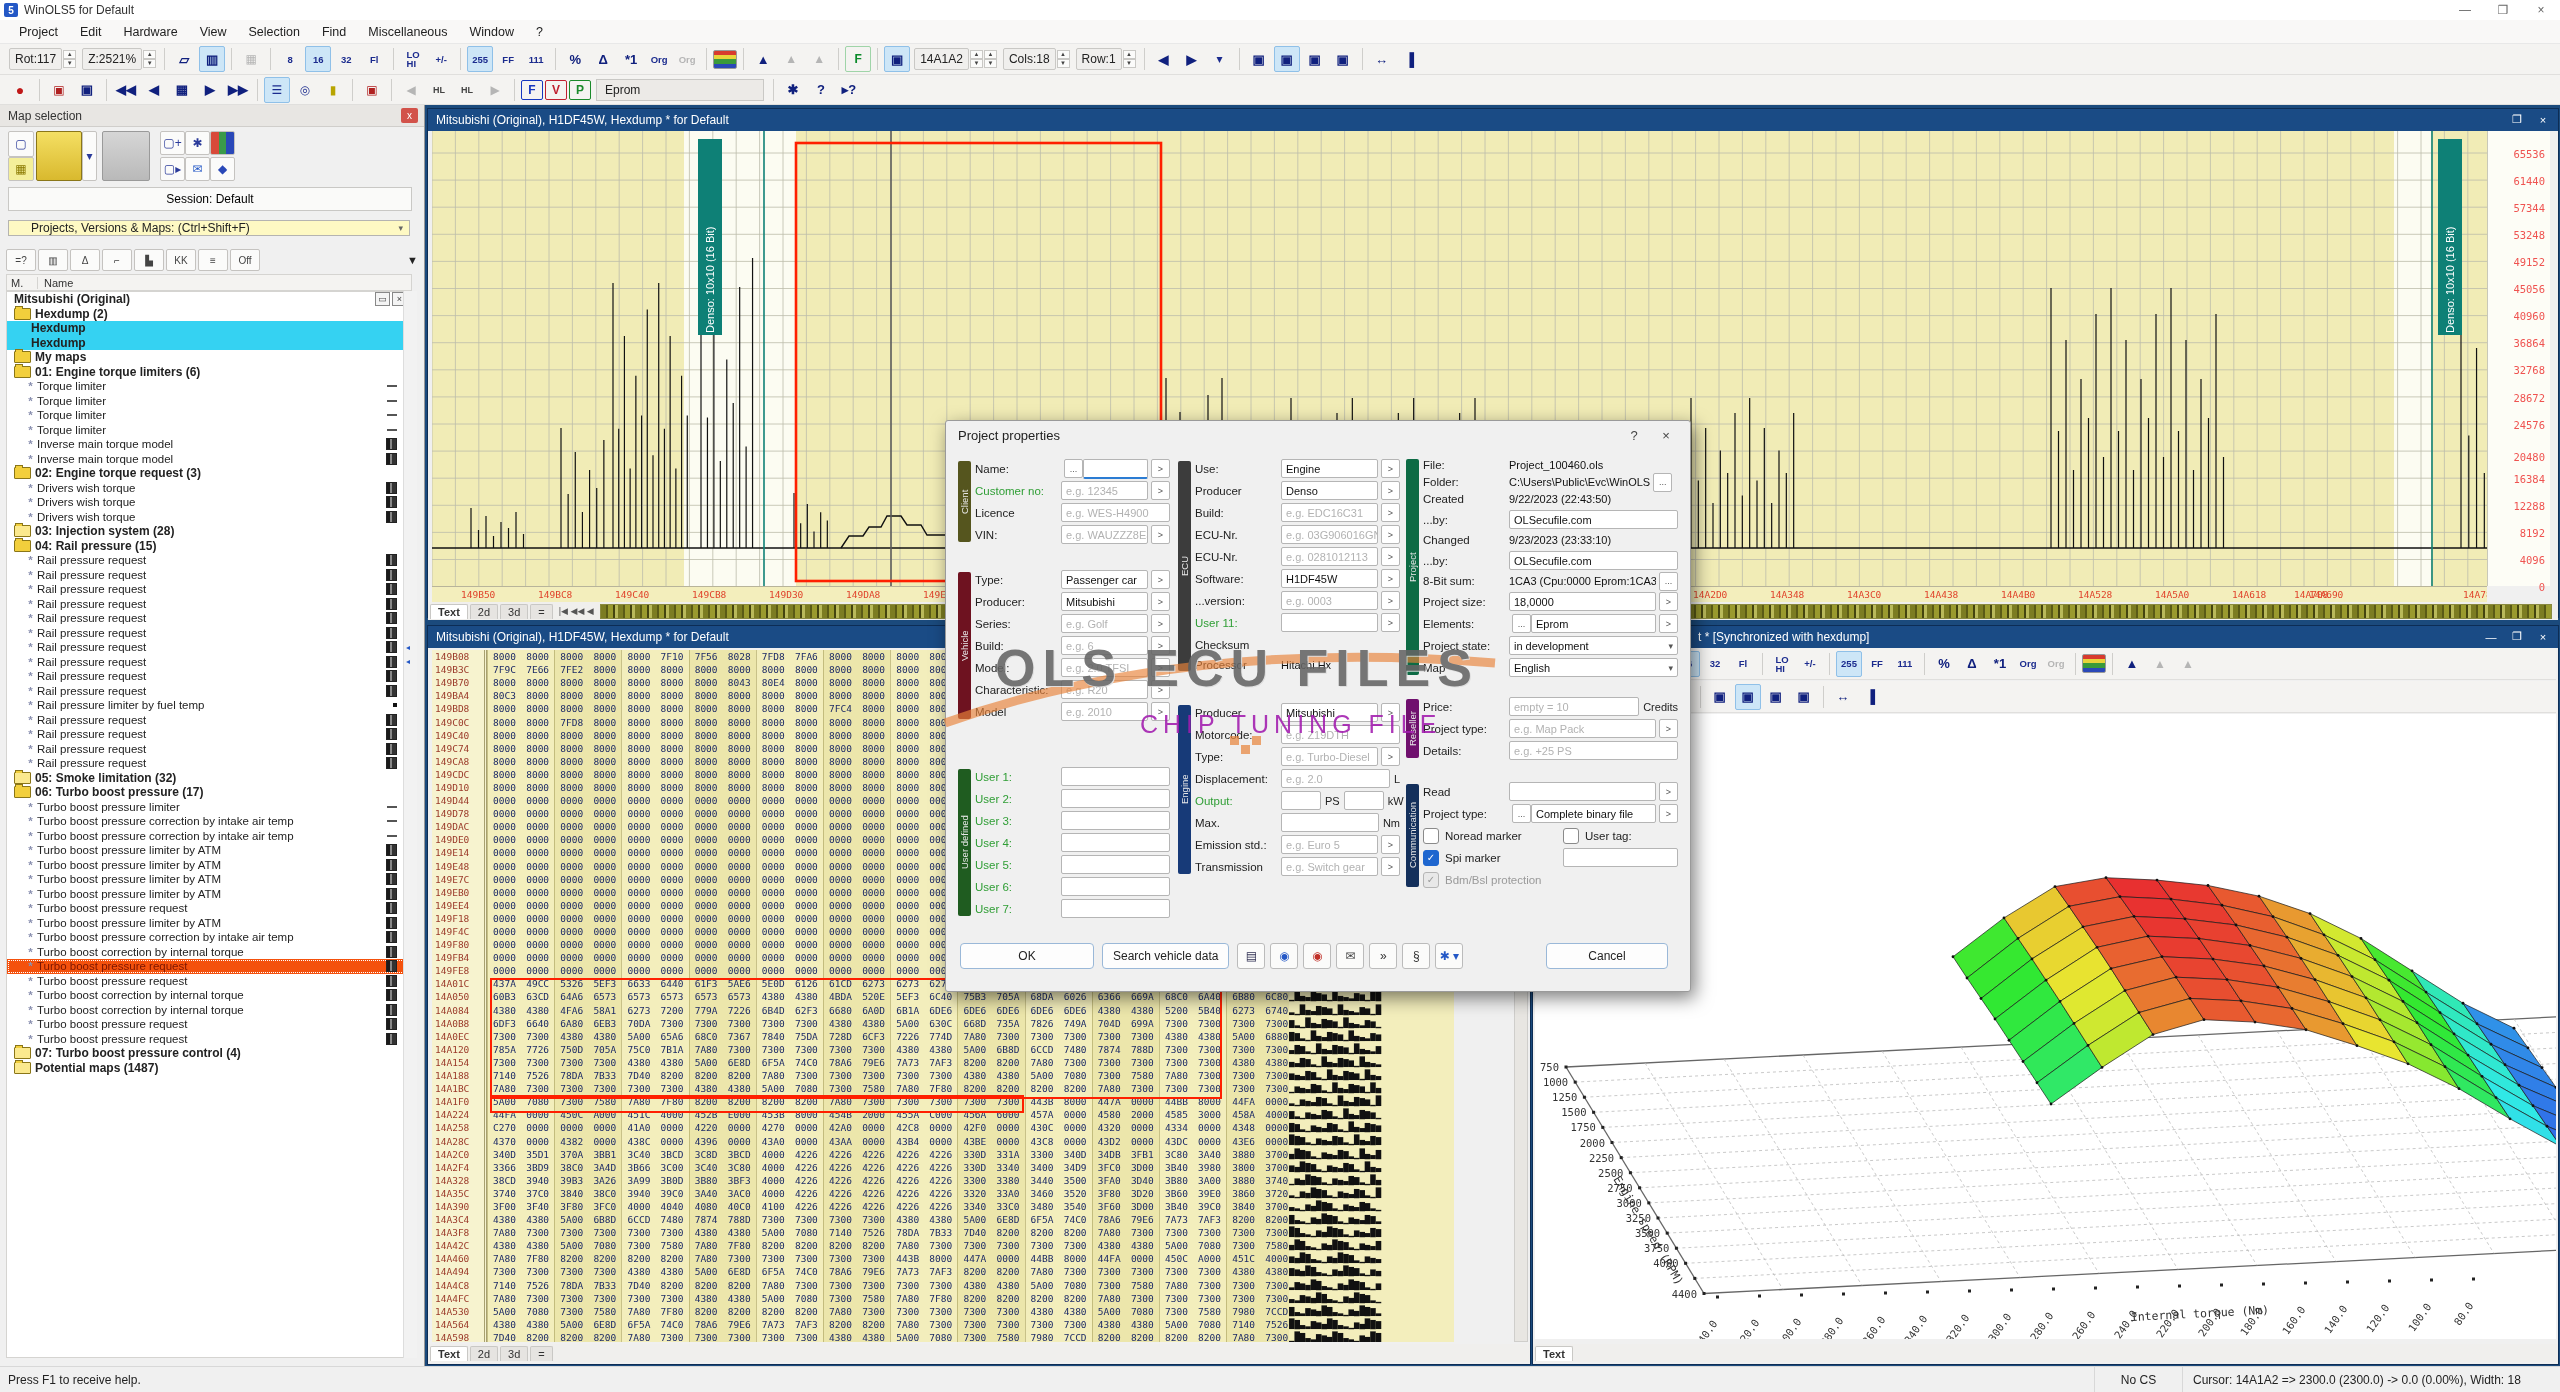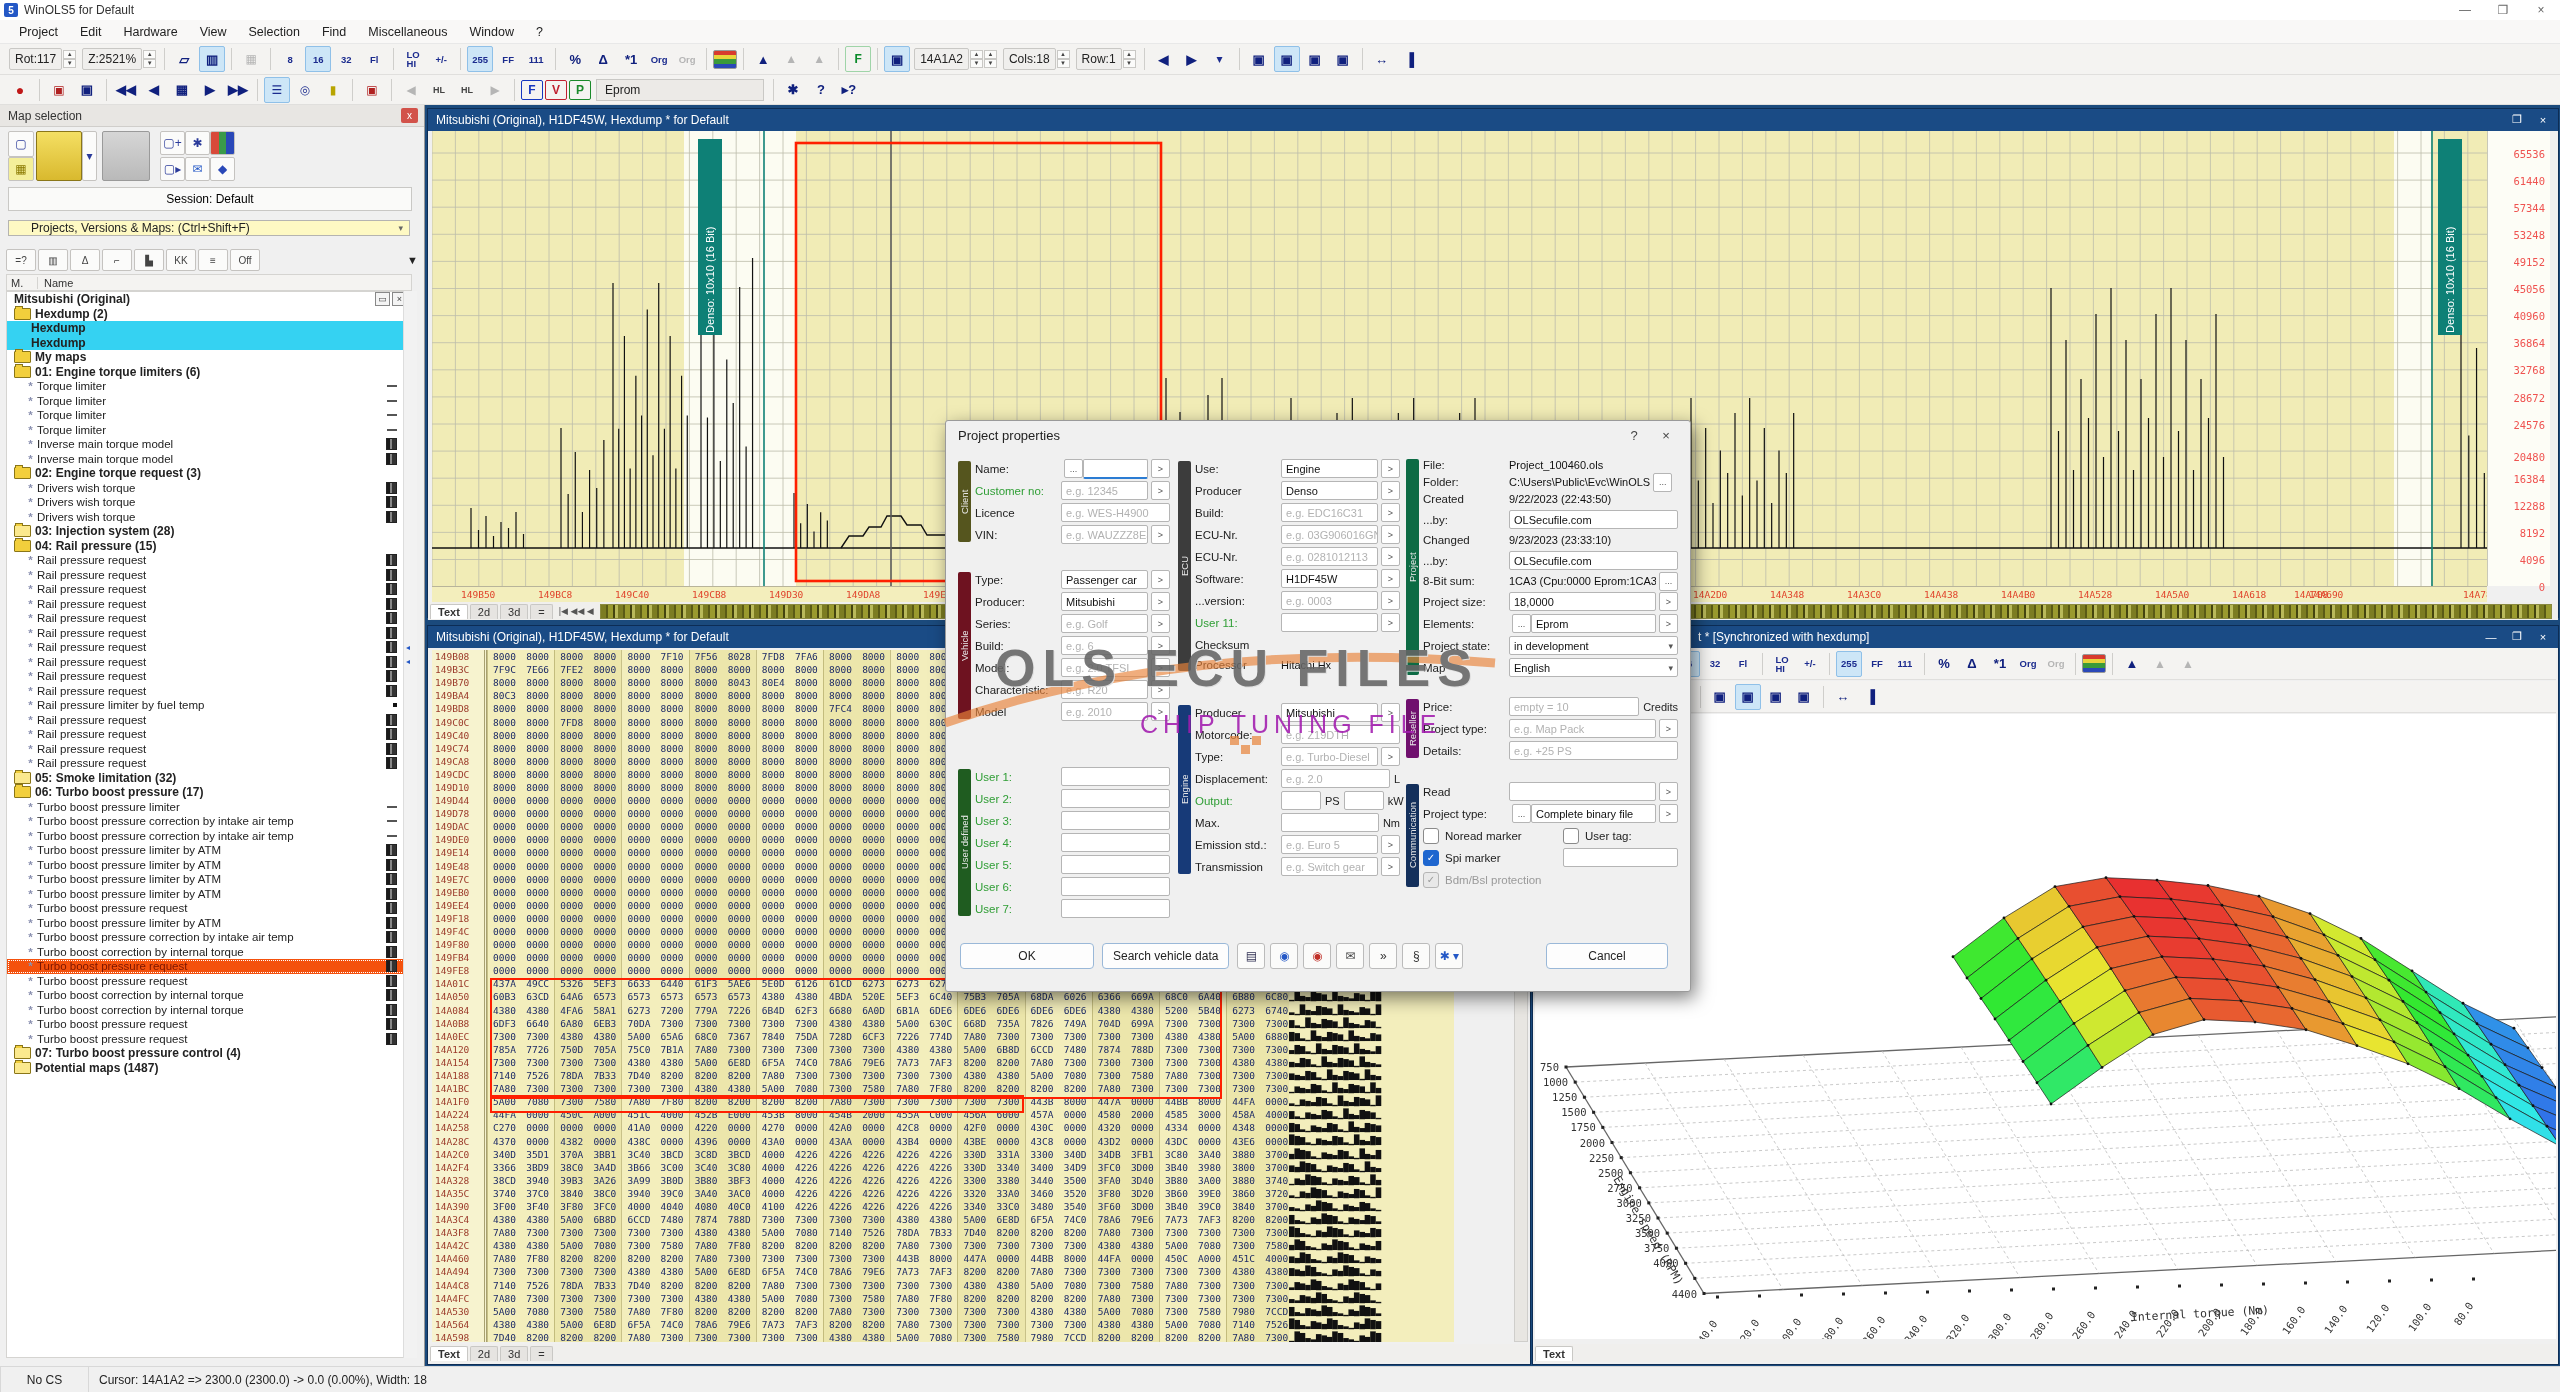--- a/index.html
+++ b/index.html
@@ -3220,17 +3220,18 @@
       <path d="M 10 115 Q 250 30 560 55" stroke="#e8833a" stroke-width="9" fill="none" opacity="0.75"></path>
       <rect x="295" y="128" width="9" height="9" fill="#e8833a" opacity="0.8"></rect>
       <rect x="306" y="137" width="9" height="9" fill="#e8833a" opacity="0.8"></rect>
       <rect x="317" y="128" width="9" height="9" fill="#e8833a" opacity="0.8"></rect>
     </svg>
     <span id="wm1">OLS ECU FILES</span>
     <span id="wm2">CHIP TUNING FILE</span>
   </div>
 
   <div class="abs" id="statusbar">
+    <span style="padding-left:8px;flex:1;">Press F1 to receive help.</span>
     <span class="sb-cell" style="width:88px;justify-content:center;">No CS</span>
     <span class="sb-cell" style="width:378px;">Cursor: 14A1A2 =&gt; 2300.0 (2300.0) -&gt;   0.0 (0.00%), Width: 18</span>
   </div>
 
 </div>
 
 </body></html>

